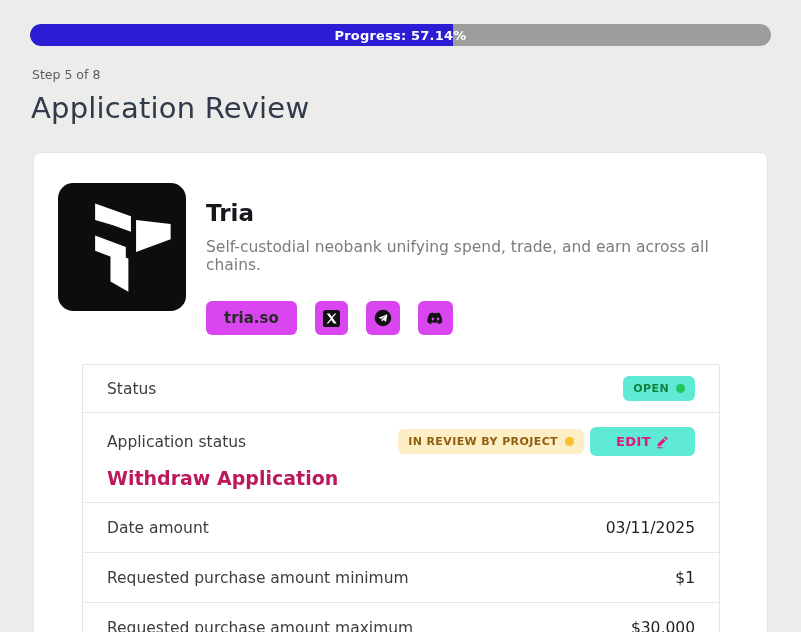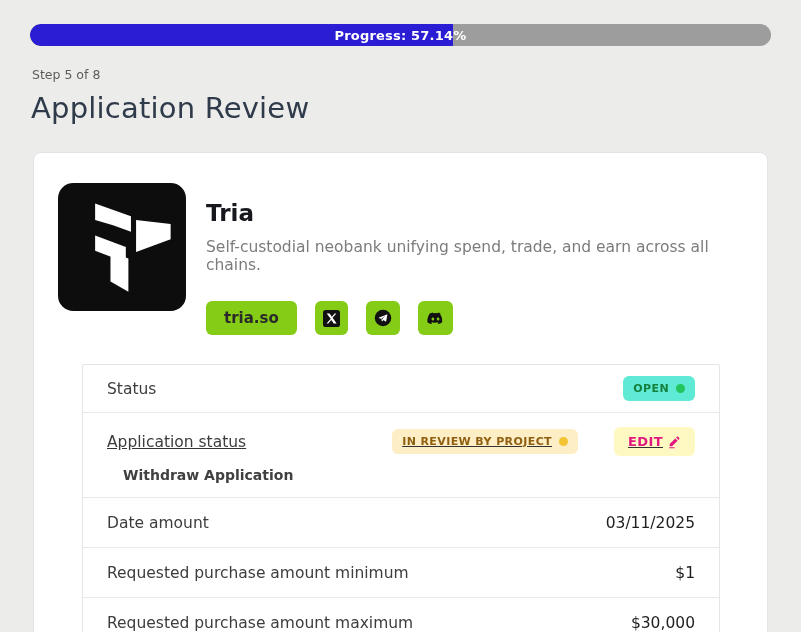--- a/index.html
+++ b/index.html
@@ -44,21 +44,21 @@
   .project-header { display:flex; gap:20px; }
   .project-logo {
     width:128px; height:128px; border-radius:10px; flex:0 0 auto;
     overflow:hidden;
   }
   .project-info { padding-top:6px;margin-top:11px; }
   .project-name { font-size:23px; font-weight:bold; color:#16181d; }
   .project-description { margin-top:12px; font-size:15.5px; color:#7c7c7c; }
   .project-links { margin-top:27px; display:flex; gap:18px; align-items:center; }
   .link-btn {
-    background:#84cc16; border:none; border-radius:6px; height:34px;
+    background:#d946ef; border:none; border-radius:6px; height:34px;
     display:flex; align-items:center; justify-content:center;
     padding:0 18px; cursor:pointer;
     font-family:inherit; font-size:15px; font-weight:bold; color:#2a2a2a;
     text-decoration:none;
   }
   .icon-btn { padding:0 8px; min-width:33px; }
   .icon-btn svg { display:block; }
 
   
   .details-table {
@@ -72,50 +72,48 @@
     gap:8px;
   }
   .detail-row:last-child { border-bottom:none; }
   .detail-row.tall { min-height:50px; }
   .row-label { font-size:15.5px; color:#3d3d3d; }
   .row-value { font-size:15.5px; color:#1f1f1f; }
 
   .app-status-row {
     display:block; padding:14px 24px 13px 24px;
     border-bottom:1px solid #e9e9e9;
-    text-decoration:underline;
   }
   .app-status-top {
     display:flex; align-items:center; justify-content:space-between;
   }
-  .badge-group { display:flex; align-items:center; gap:24px; }
+  .badge-group { display:flex; align-items:center; gap:6px; }
 
   .badge {
     display:inline-flex; align-items:center; gap:7px;
     border-radius:6px; padding:6px 10px;
     font-size:11px; font-weight:bold; letter-spacing:0.4px;
   }
   .badge-open { background:#5eead4; color:#15803d; }
   .badge-review { background:#fdeec6; color:#8f5f0f; }
   .status-dot { width:9px; height:9px; border-radius:50%; display:inline-block; }
   .dot-green { background:#22c55e; }
   .dot-amber { background:#f3c331; }
 
   .edit-button {
     display:inline-flex; align-items:center; gap:4px;
-    background:#fef9c3; color:#e0187f;
-    border:none; border-radius:6px; padding:7px 14px;
+    background:#5eead4; color:#e0187f;
+    border:none; border-radius:6px; padding:7px 26px;
     font-family:inherit; font-size:13px; font-weight:bold; letter-spacing:0.4px;
     cursor:pointer;
-    margin-left:12px;
   }
   .withdraw-link {
     display:inline-block; margin-top:11px;
-    font-size:14px; font-weight:bold; color:#404040;
-    text-decoration:none; cursor:pointer;margin-left:16px;
+    font-size:19px; font-weight:bold; color:#be185d;
+    text-decoration:none; cursor:pointer;
   }
 </style>
 </head>
 <body>
 
 <div class="page">
 
   <div class="progress-track">
     <div class="progress-fill" style="width: 57.14%; background: rgb(43, 29, 211);"></div>
     <span class="progress-label">Progress: 57.14%</span>

